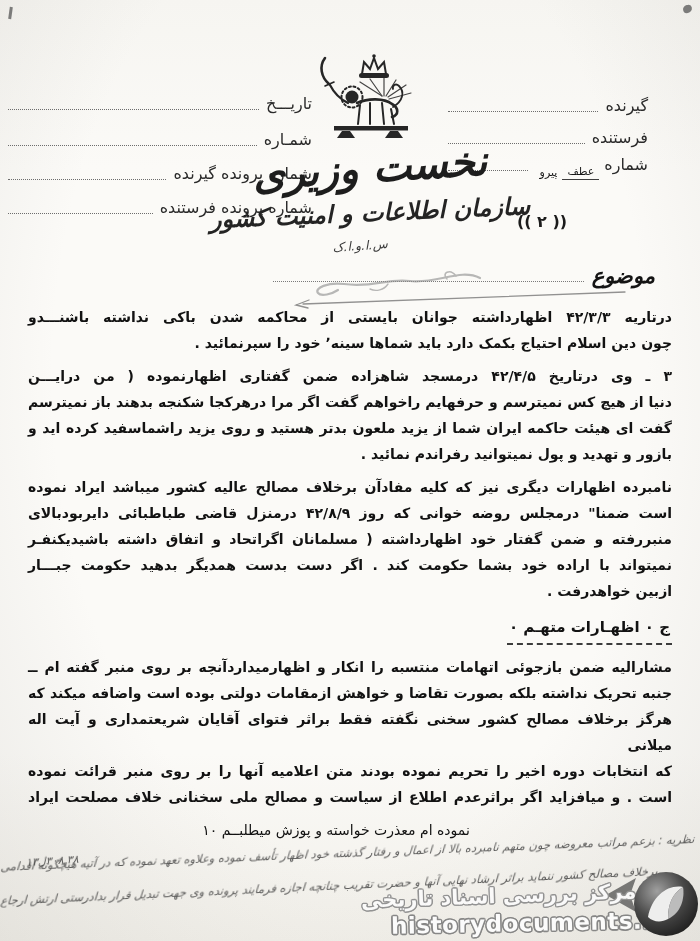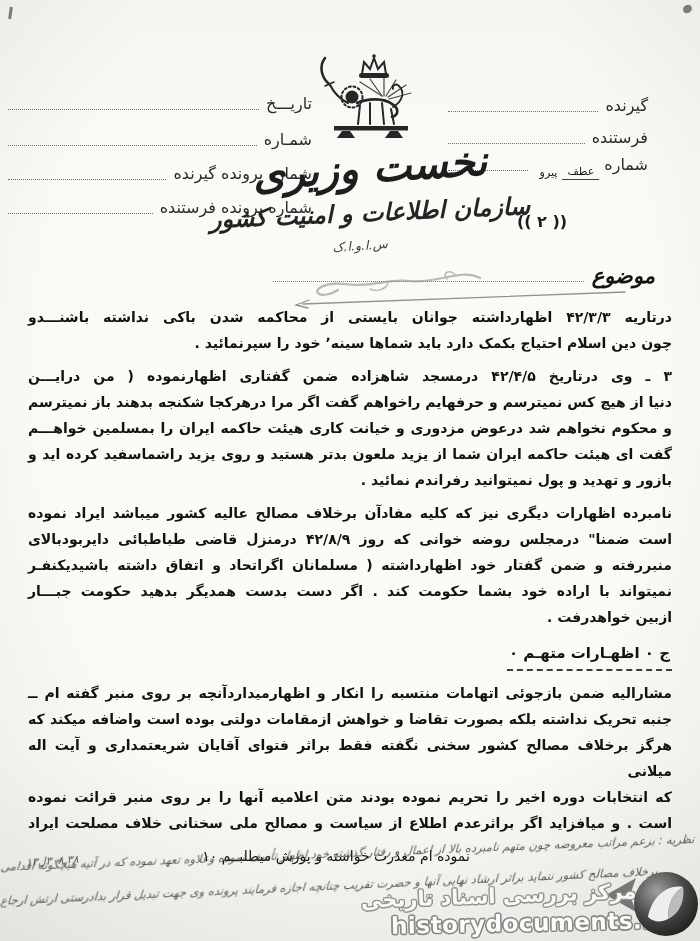--- a/index.html
+++ b/index.html
@@ -185,21 +185,20 @@
   </div>
 
   <div class="bodytext">
     <div class="para">
       <div class="ln">درتاریه ۴۲/۳/۳ اظهارداشته جوانان بایستی از محاکمه شدن باکی نداشته باشنـــدو</div>
       <div class="ln last">چون دین اسلام احتیاج بکمک دارد باید شماها سینه٬ خود را سپرنمائید .</div>
     </div>
     <div class="para">
       <div class="ln">۳ ـ وی درتاریخ ۴۲/۴/۵ درمسجد شاهزاده ضمن گفتاری اظهارنموده ( من درایـــن</div>
       <div class="ln">دنیا از هیچ کس نمیترسم و حرفهایم راخواهم گفت اگر مرا درهرکجا شکنجه بدهند باز نمیترسم</div>
-      <div class="ln">و محکوم نخواهم شد درعوض مزدوری و خیانت کاری هیئت حاکمه ایران را بمسلمین خواهـــم</div>
       <div class="ln">گفت ای هیئت حاکمه ایران شما از یزید ملعون بدتر هستید و روی یزید راشماسفید کرده اید و</div>
       <div class="ln last">بازور و تهدید و پول نمیتوانید رفراندم نمائید .</div>
     </div>
     <div class="para">
       <div class="ln">نامبرده اظهارات دیگری نیز که کلیه مفادآن برخلاف مصالح عالیه کشور میباشد ایراد نموده</div>
       <div class="ln">است ضمنا" درمجلس روضه خوانی که روز ۴۲/۸/۹ درمنزل قاضی طباطبائی دایربودبالای</div>
       <div class="ln">منبررفته و ضمن گفتار خود اظهارداشته ( مسلمانان اگراتحاد و اتفاق داشته باشیدیکنفـر</div>
       <div class="ln">نمیتواند با اراده خود بشما حکومت کند . اگر دست بدست همدیگر بدهید حکومت جبـــار</div>
       <div class="ln last">ازبین خواهدرفت .</div>
     </div>

